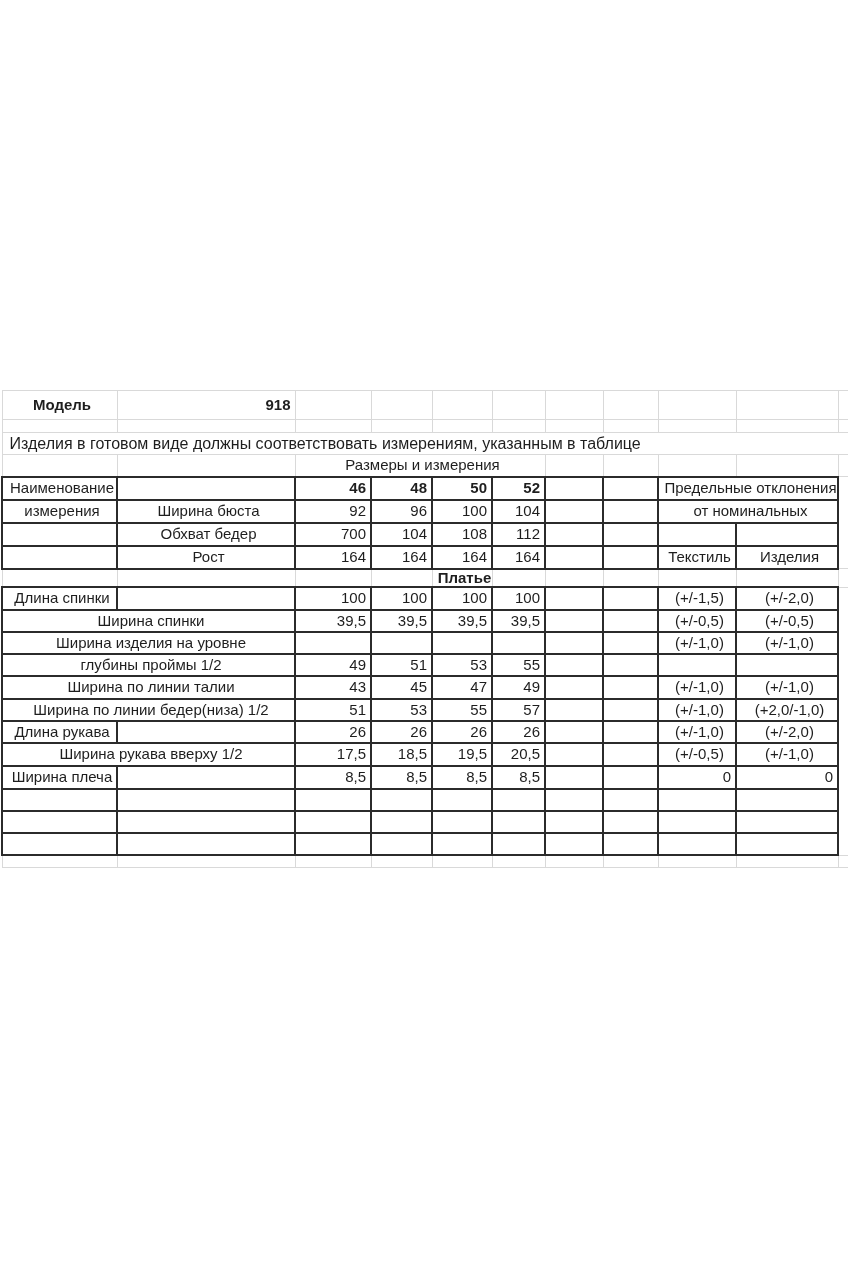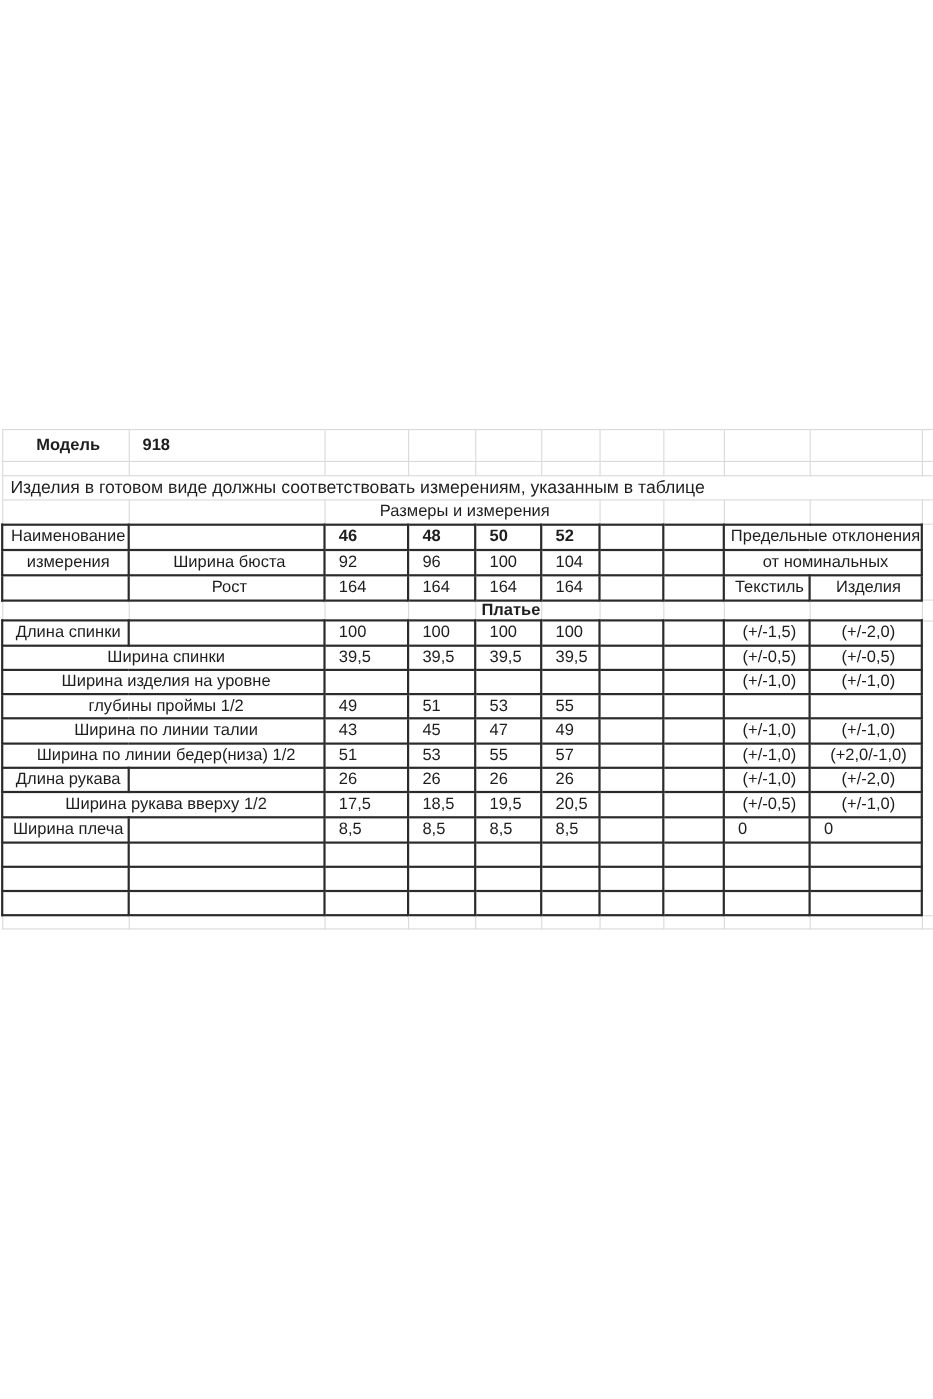--- a/index.html
+++ b/index.html
@@ -10,21 +10,21 @@
   .sheet{position:absolute;left:1px;top:390px;filter:blur(0.25px);}
   table.grid{border-collapse:collapse;table-layout:fixed;width:847px;}
   td{
     font-size:15px;color:#1e1e1e;padding:0;vertical-align:middle;
     white-space:nowrap;overflow:visible;line-height:1.1;
   }
   .g{border:1px solid #d9d9d9;}   
   .b{border:2px solid #2b2b2b;}   
   .nb{border:none;}
   .lab{padding-left:5px;text-align:center;}
-  .num{text-align:left;padding-right:4px;padding-left:12px;}
+  .num{text-align:right;padding-right:4px;padding-left:12px;}
   .bold{font-weight:700;}
   .note{font-size:16px;padding-left:7px;}
   tr.h29{height:29px}tr.h13{height:13px}tr.h22{height:22px}
   tr.h23{height:23px}tr.h17{height:17px}tr.h12{height:12px}
 </style>
 </head>
 <body>
 
 <div class="sheet">
 <table class="grid">
@@ -106,20 +106,33 @@
     <td class="b num">96</td>
     <td class="b num">100</td>
     <td class="b num">104</td>
     <td class="b"></td>
     <td class="b"></td>
     <td class="b lab" colspan="2">от номинальных</td>
     <td class="nb"></td>
   </tr>
 
 
+  <tr class="h23">
+    <td class="b"></td>
+    <td class="b lab">Обхват бедер</td>
+    <td class="b num">700</td>
+    <td class="b num">104</td>
+    <td class="b num">108</td>
+    <td class="b num">112</td>
+    <td class="b"></td>
+    <td class="b"></td>
+    <td class="b"></td>
+    <td class="b"></td>
+    <td class="nb"></td>
+  </tr>
 
   <tr class="h23">
     <td class="b"></td>
     <td class="b lab">Рост</td>
     <td class="b num">164</td>
     <td class="b num">164</td>
     <td class="b num">164</td>
     <td class="b num">164</td>
     <td class="b"></td>
     <td class="b"></td>

